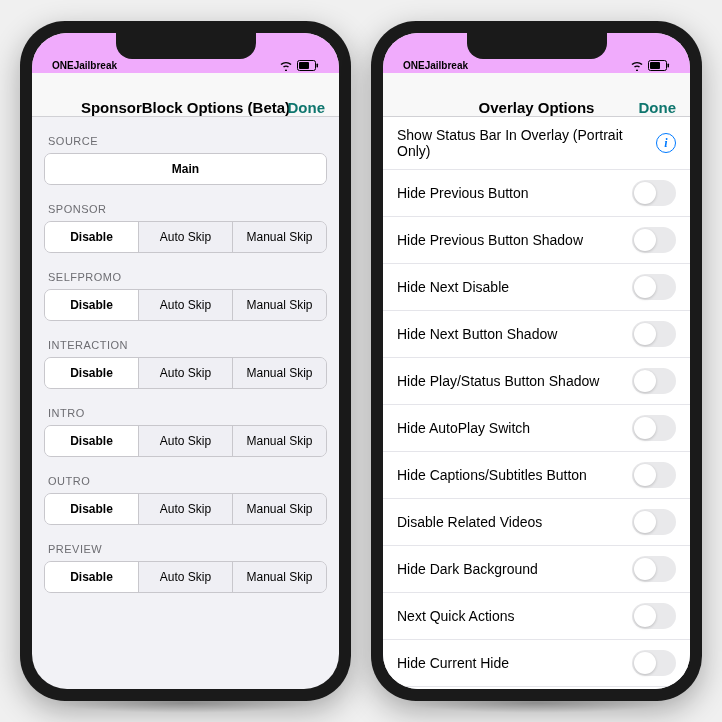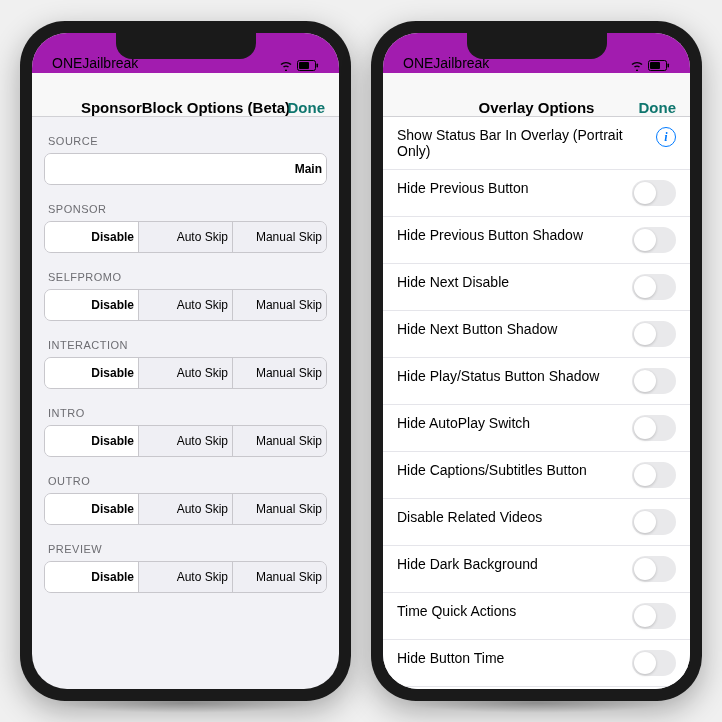--- a/index.html
+++ b/index.html
@@ -51,23 +51,23 @@
       border-radius: 35px;
       overflow: hidden;
       position: relative;
     }
     .status-bar {
       height: 40px;
       display: flex;
       justify-content: space-between;
       align-items: flex-end;
       padding: 0 20px 2px;
-      font-size: 14px;
-      font-weight: 400;
-      background: #a21caf;
+      font-size: 10px;
+      font-weight: 700;
+      background: #f0abfc;
     }
     .status-right {
       display: flex;
       align-items: center;
       gap: 4px;
     }
     .nav-bar {
       height: 44px;
       background: #f8f8f8;
       display: flex;
@@ -101,36 +101,36 @@
     }
     .segmented {
       display: flex;
       margin: 0 12px;
       border-radius: 7px;
       overflow: hidden;
       border: 0.5px solid #c8c7cc;
     }
     .seg {
       flex: 1;
-      text-align: right;
+      text-align: center;
       padding: 8px 4px;
       font-size: 12px;
       background: #efeff4;
       border-right: 0.5px solid #c8c7cc;
       cursor: pointer;
       font-weight: 500;
     }
     .seg:last-child { border-right: none; }
     .seg.active { background: #fff; font-weight: 600; }
     .list {
       background: #fff;
     }
     .row {
       display: flex;
-      align-items: flex-start;
+      align-items: center;
       justify-content: space-between;
       padding: 10px 14px;
       border-bottom: 0.5px solid #e5e5ea;
       font-size: 14px;
       min-height: 40px;
     }
     .row:last-child { border-bottom: none; }
     .row-label { flex: 1; }
     .toggle {
       width: 44px;
@@ -297,24 +297,24 @@
           </div>
           <div class="row">
             <span class="row-label">Disable Related Videos</span>
             <div class="toggle"></div>
           </div>
           <div class="row">
             <span class="row-label">Hide Dark Background</span>
             <div class="toggle"></div>
           </div>
           <div class="row">
-            <span class="row-label">Time Quick Actions</span>
-            <div class="toggle"></div>
-          </div>
-          <div class="row">
-            <span class="row-label">Hide Button Time</span>
+            <span class="row-label">Next Quick Actions</span>
+            <div class="toggle"></div>
+          </div>
+          <div class="row">
+            <span class="row-label">Hide Current Hide</span>
             <div class="toggle"></div>
           </div>
           <div class="row"></div>
         </div>
     </div>
   </div>
 </div>
 
 </body></html>

